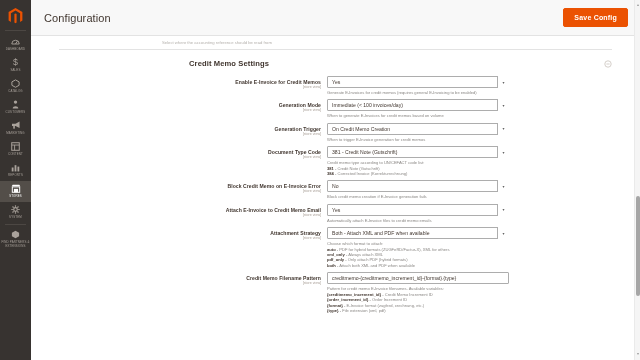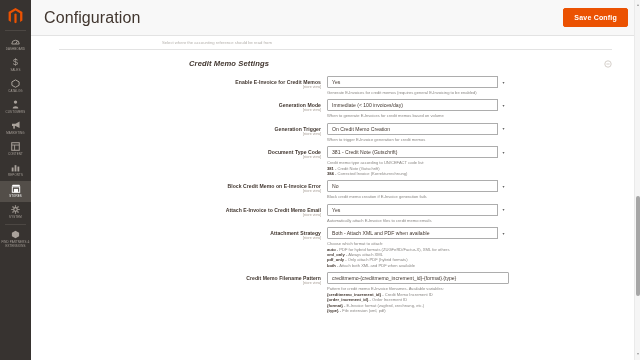--- a/index.html
+++ b/index.html
@@ -62,21 +62,21 @@
   }
   .page-header {
     height: 36px;
     background: #f8f8f8;
     border-bottom: 1px solid #e3e3e3;
     display: flex; align-items: center;
     padding: 0 12px 0 13px;
     position: relative;
   }
   .page-title {
-    font-size: 16px;
+    font-size: 11px;
     color: #41362f;
     font-weight: 400;
     letter-spacing: 0.1px;
   }
   .header-actions { margin-left: auto; display: flex; align-items: center; }
   .btn-save {
     background: #eb5202;
     color: #ffffff;
     border: 1px solid #eb5202;
     border-radius: 2px;
@@ -112,21 +112,20 @@
 
   .section-head {
     display: flex; align-items: center;
     padding: 9px 0 8px 0;
   }
   .section-title {
     font-size: 7.6px;
     font-weight: 700;
     color: #41362f;
     letter-spacing: 0.1px;
-    font-style: italic;
   }
   .collapse-ico {
     margin-left: auto;
     width: 9px; height: 9px;
     color: #cac3bc;
     display: flex; align-items: center; justify-content: center;
     cursor: pointer;
   }
 
   

